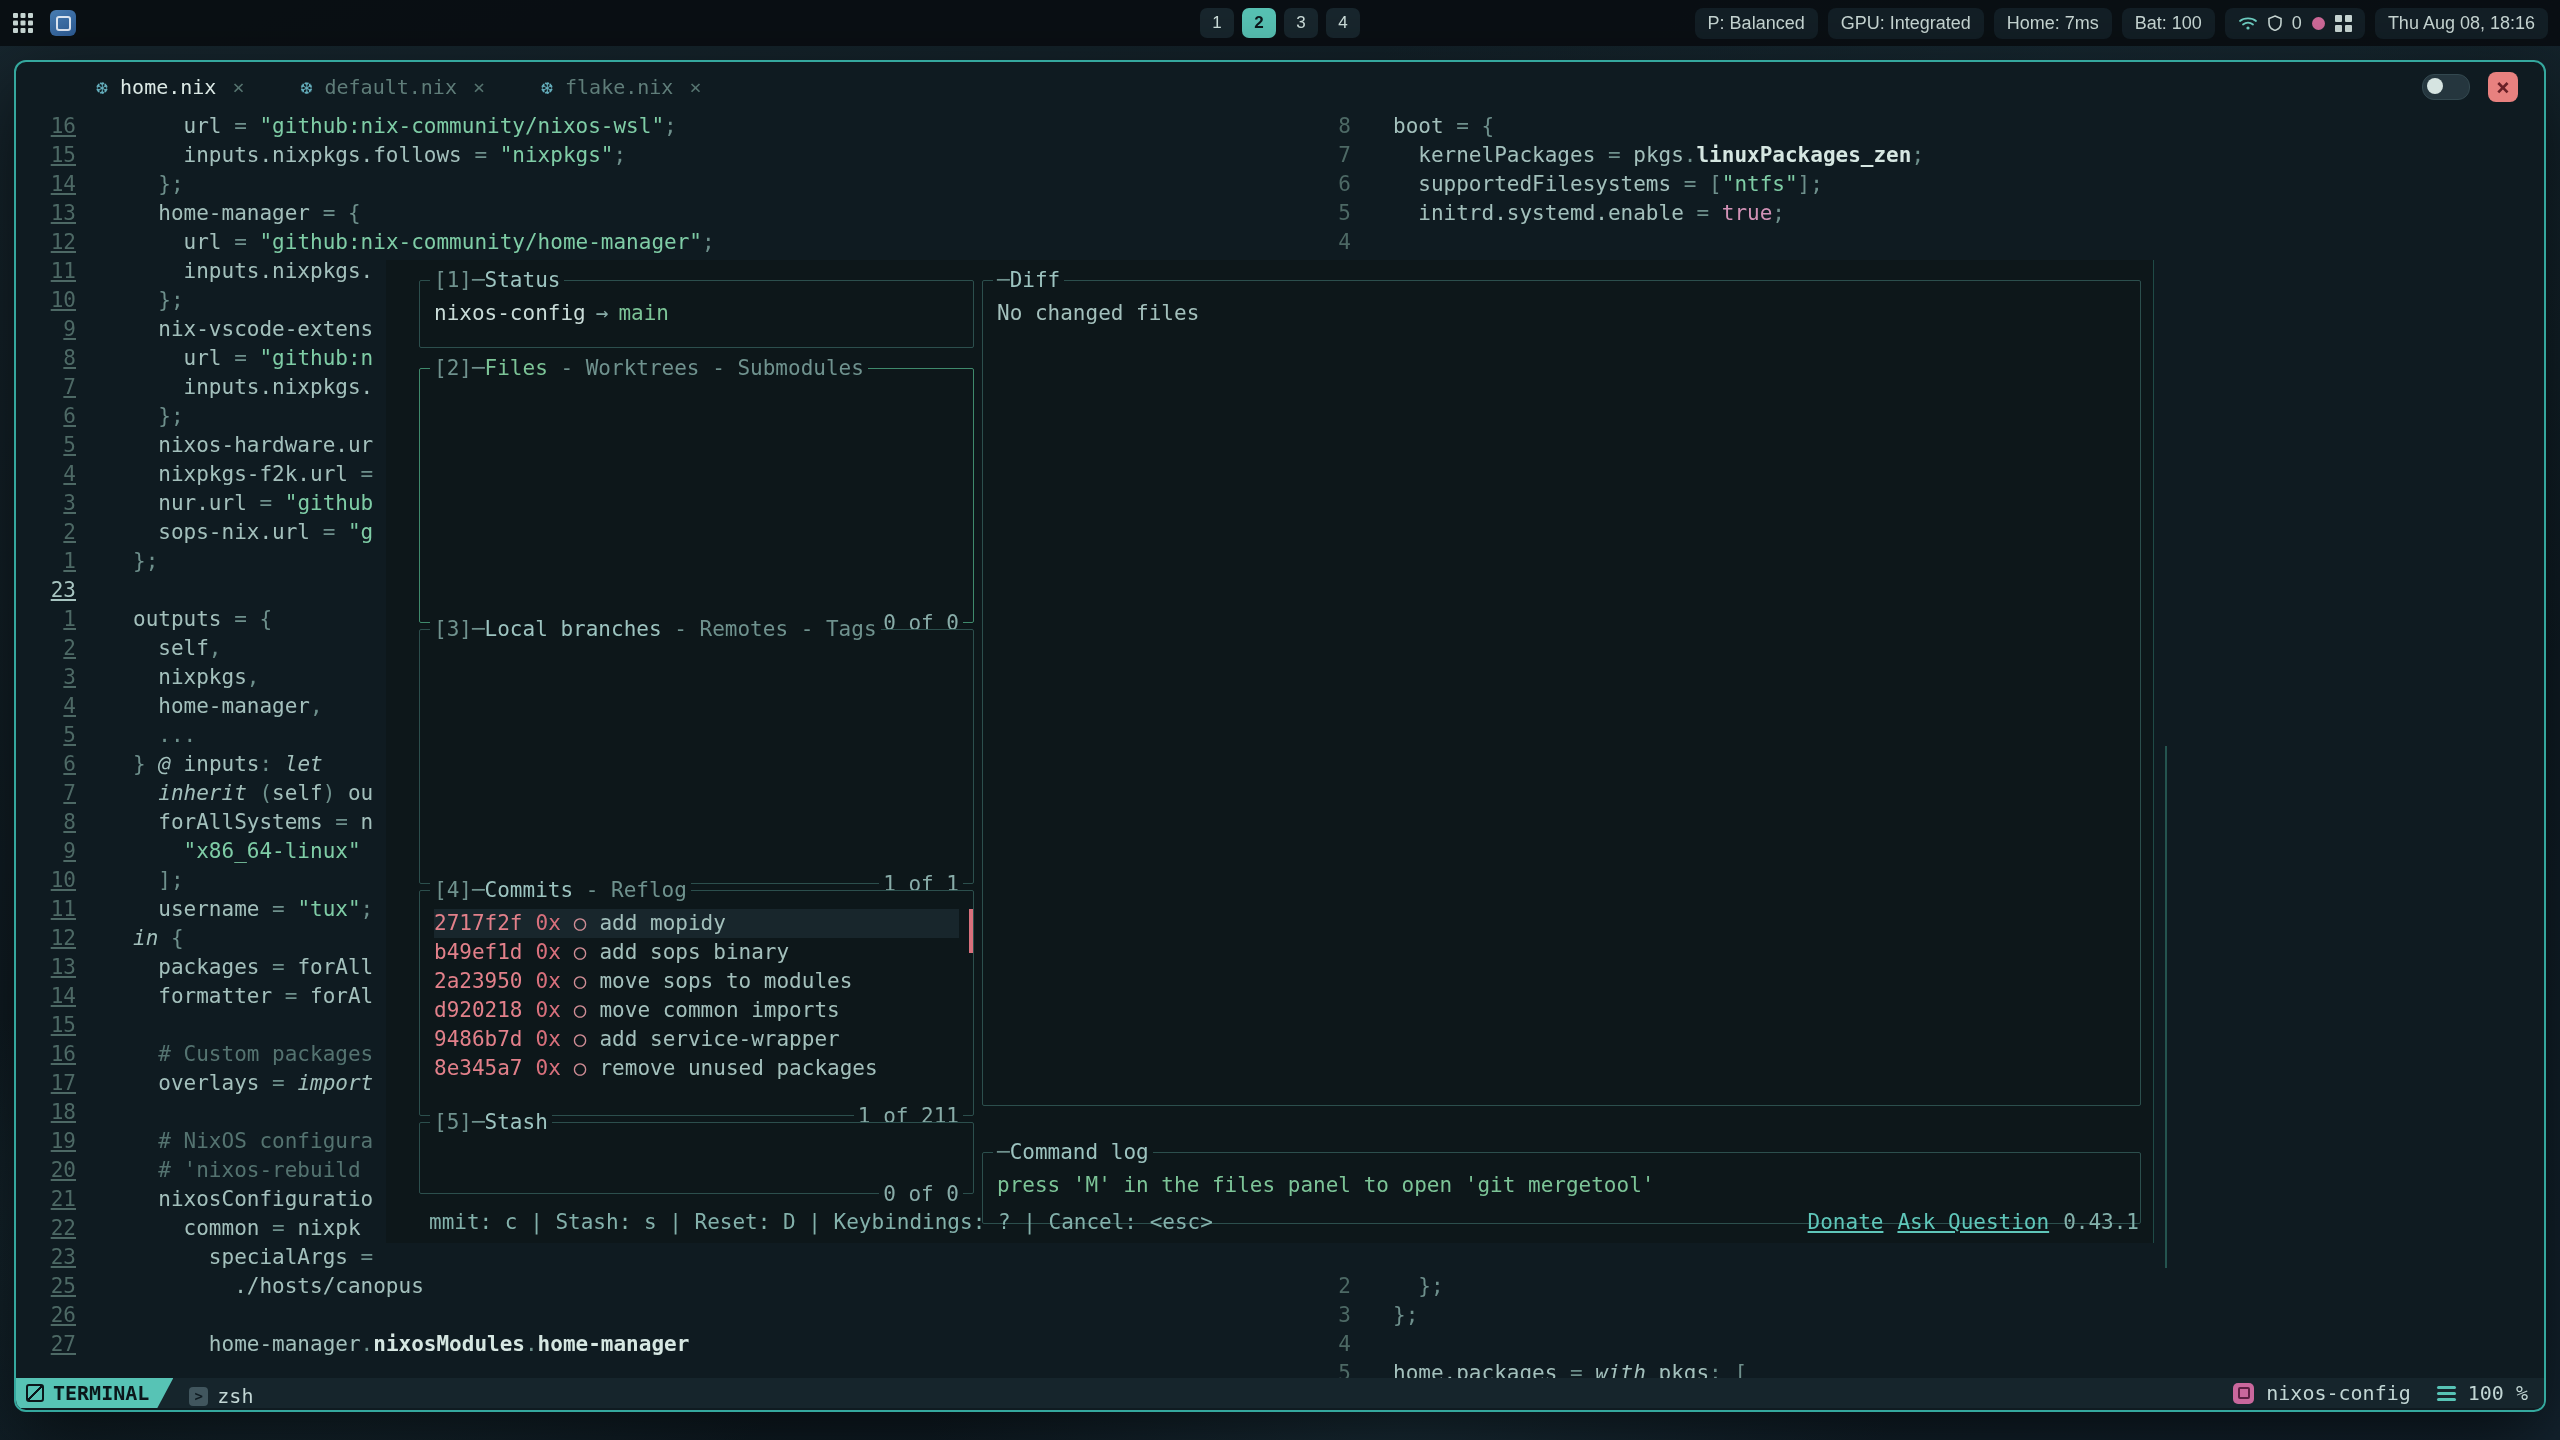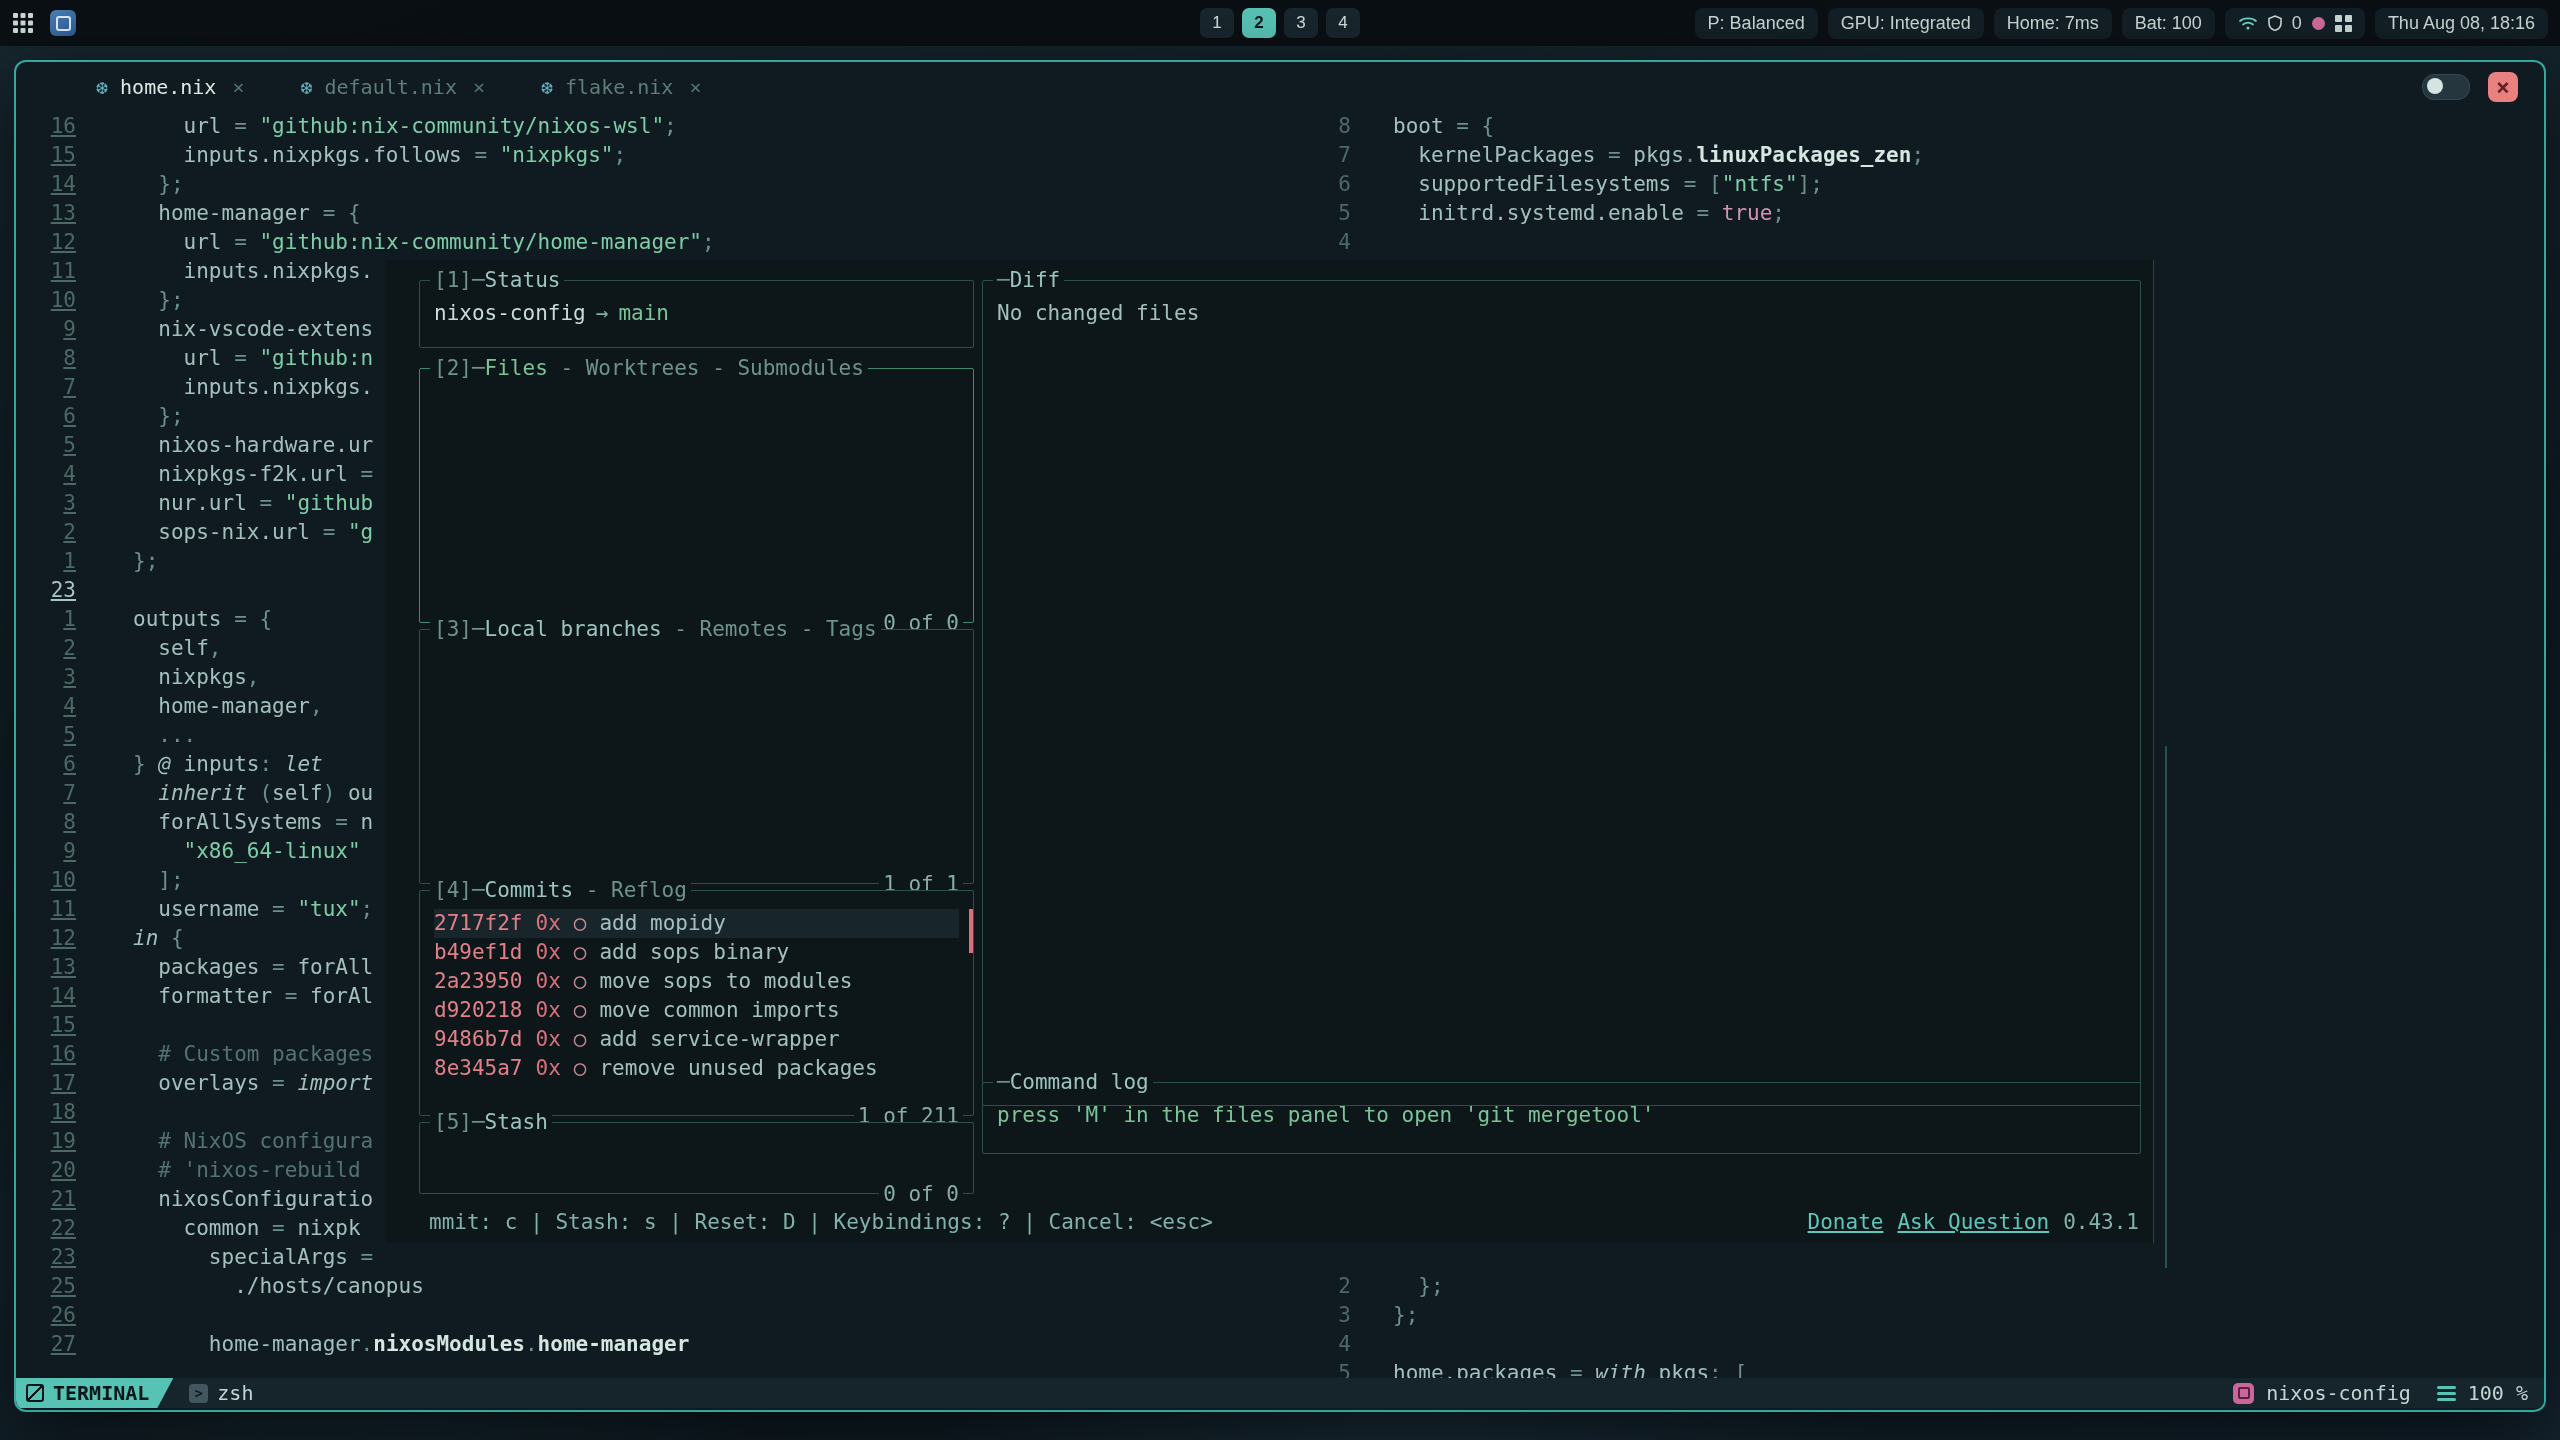--- a/index.html
+++ b/index.html
@@ -67,21 +67,21 @@
   
   .lazygit{position:absolute;left:370px;top:198px;width:1768px;height:983px;background:#0d171a;
     z-index:5;font-size:21px;border-right:1px solid #1f4a46;box-sizing:border-box;}
   .lg-panel{position:absolute;border:1px solid #2c4f4d;border-radius:2px;box-sizing:border-box;}
   #lg-status{left:33px;top:20px;width:555px;height:68px;}
   #lg-files{left:33px;top:108px;width:555px;height:255px;border-color:#3f8a6c;}
   #lg-branches{left:33px;top:369px;width:555px;height:255px;}
   #lg-commits{left:33px;top:630px;width:555px;height:226px;}
   #lg-stash{left:33px;top:862px;width:555px;height:72px;}
   #lg-diff{left:596px;top:20px;width:1159px;height:826px;}
-  #lg-cmdlog{left:596px;top:822px;width:1159px;height:72px;}
+  #lg-cmdlog{left:596px;top:892px;width:1159px;height:72px;}
   .lg-title{position:absolute;top:-15px;left:10px;background:#0d171a;padding:0 4px;white-space:pre;line-height:28px;}
   .lg-tag,.lg-extra{color:#6f928e;}
   .lg-name{color:#9dc4c0;}
   #lg-files .lg-name{color:#7cc497;}
   .lg-count{position:absolute;bottom:-15px;right:10px;background:#0d171a;padding:0 4px;color:#88aca8;line-height:28px;}
   .lg-content{padding:18px 14px 0;white-space:pre;line-height:29px;}
   .lg-repo{color:#c9dcd8;}
   .lg-arrow{color:#88aca8;margin:0 10px;}
   .lg-branch{color:#7cc497;}
   .lg-item{color:#7cc497;}
@@ -94,21 +94,21 @@
   .cm-icon{color:#cf8d95;margin-left:13px;}
   .cm-msg{color:#a3c0bc;margin-left:13px;}
   .lg-scroll{position:absolute;top:18px;right:0;width:4px;height:44px;background:#d8707c;}
   .lg-footer{position:absolute;left:43px;right:14px;bottom:6px;display:flex;justify-content:space-between;
     color:#83b1ab;line-height:29px;white-space:pre;gap:36px;}
   .lg-links a{color:#5fc7ba;text-decoration:underline;margin-right:14px;cursor:pointer;}
   .lg-version{color:#83b1ab;}
   
   .statusbar{position:absolute;left:0;right:0;bottom:2px;height:30px;background:#16252c;z-index:6;
     display:flex;align-items:center;font-size:20px;box-sizing:border-box;padding-right:16px;}
-  .sb-left{display:flex;align-items:center;height:100%;}
+  .sb-left{display:flex;align-items:flex-end;height:100%;}
   .term-badge{display:flex;align-items:center;gap:9px;background:#57c3b5;color:#0b161a;font-weight:bold;
     height:100%;padding:0 24px 0 10px;clip-path:polygon(0 0,100% 0,calc(100% - 16px) 100%,0 100%);}
   .term-icon{width:14px;height:14px;border:2px solid #0b161a;border-radius:3px;display:inline-block;
     background:linear-gradient(135deg,transparent 44%,#0b161a 44%,#0b161a 56%,transparent 56%);}
   .shell-chip{margin-left:16px;display:flex;align-items:center;gap:9px;color:#c2d6d4;}
   .shell-icon{width:19px;height:19px;border-radius:4px;background:#41565e;color:#0f1b21;font-weight:bold;
     font-size:14px;display:inline-flex;align-items:center;justify-content:center;}
   .sb-right{margin-left:auto;display:flex;align-items:center;gap:12px;color:#c2d6d4;}
   .repo-icon{width:21px;height:21px;border-radius:5px;background:#c9679c;display:inline-flex;
     align-items:center;justify-content:center;}

